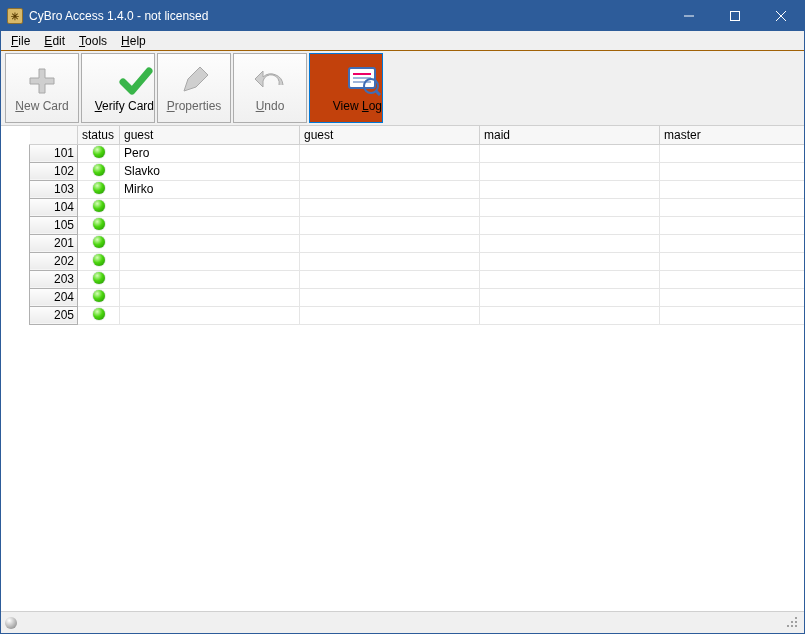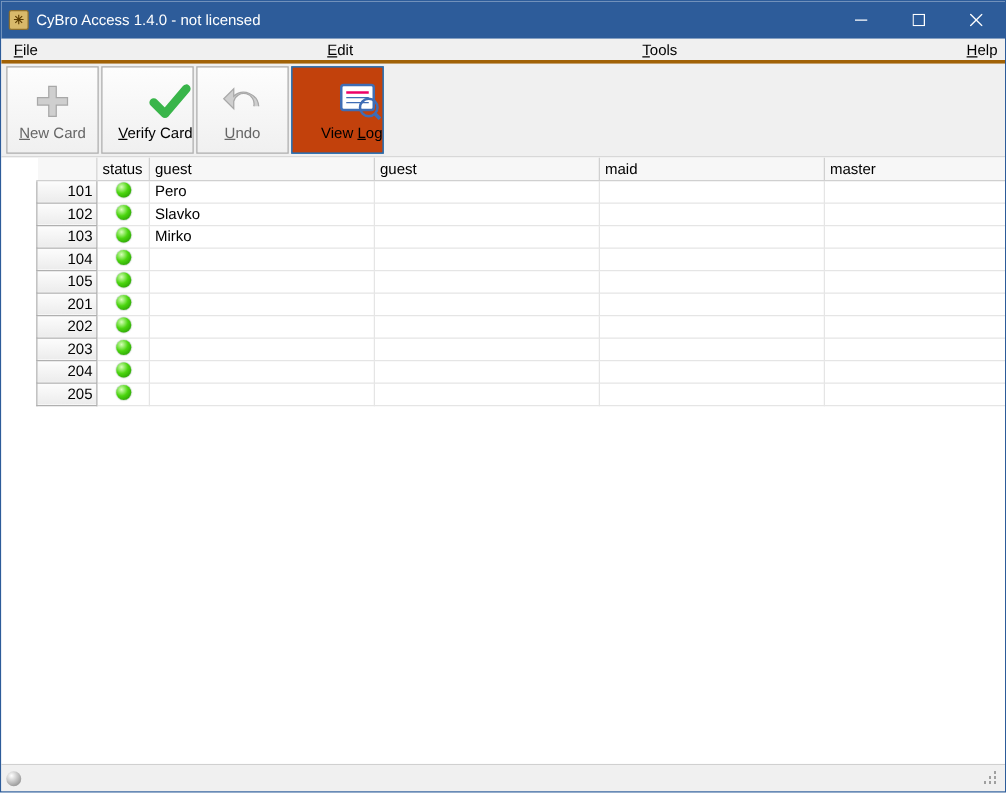--- a/index.html
+++ b/index.html
@@ -37,26 +37,25 @@
   .titlebar .spacer { flex: 1; }
   .titlebar .winbtn {
     width: 46px; height: 30px;
     display: flex; align-items: center; justify-content: center;
     color: #fff;
   }
   
   .menubar {
     height: 20px;
     background: #f0f0f0;
-    border-bottom: 3px solid #a16207;
+    border-bottom: 1px solid #a16207;
     display: flex;
     align-items: center;
     padding-left: 4px;
     gap: 2px;
-    justify-content: space-between;
   }
   .menubar .menuitem {
     padding: 1px 6px;
   }
   .menubar .menuitem .ul { text-decoration: underline; }
   
   .toolbar {
     background: #f0f0f0;
     border-bottom: 1px solid #d0d0d0;
     padding: 2px 4px;
@@ -201,20 +200,28 @@
     </div>
     <div class="tlabel"><span class="ul">N</span>ew Card</div>
   </div>
   <div class="toolbtn enabled">
     <div class="ticon">
       <svg width="34" height="34">
           <path d="M4 18 L13 27 L30 7" fill="none" stroke="#39b54a" stroke-width="7" stroke-linecap="round" stroke-linejoin="round"></path>
         </svg>
     </div>
     <div class="tlabel"><span class="ul">V</span>erify Card</div>
+  </div>
+  <div class="toolbtn">
+    <div class="ticon">
+      <svg width="32" height="32">
+          <path d="M6 26 L10 14 L22 2 L30 10 L18 22 Z" fill="#cfcfcf" stroke="#a8a8a8"></path>
+        </svg>
+    </div>
+    <div class="tlabel"><span class="ul">P</span>roperties</div>
   </div>
   <div class="toolbtn">
     <div class="ticon">
       <svg width="34" height="28">
           <path d="M30 18 A12 12 0 0 0 10 10 L10 4 L2 12 L10 20 L10 14 A8 8 0 0 1 26 18" fill="#cfcfcf" stroke="#a8a8a8"></path>
         </svg>
     </div>
     <div class="tlabel"><span class="ul">U</span>ndo</div>
   </div>
   <div class="toolbtn enabled active">

